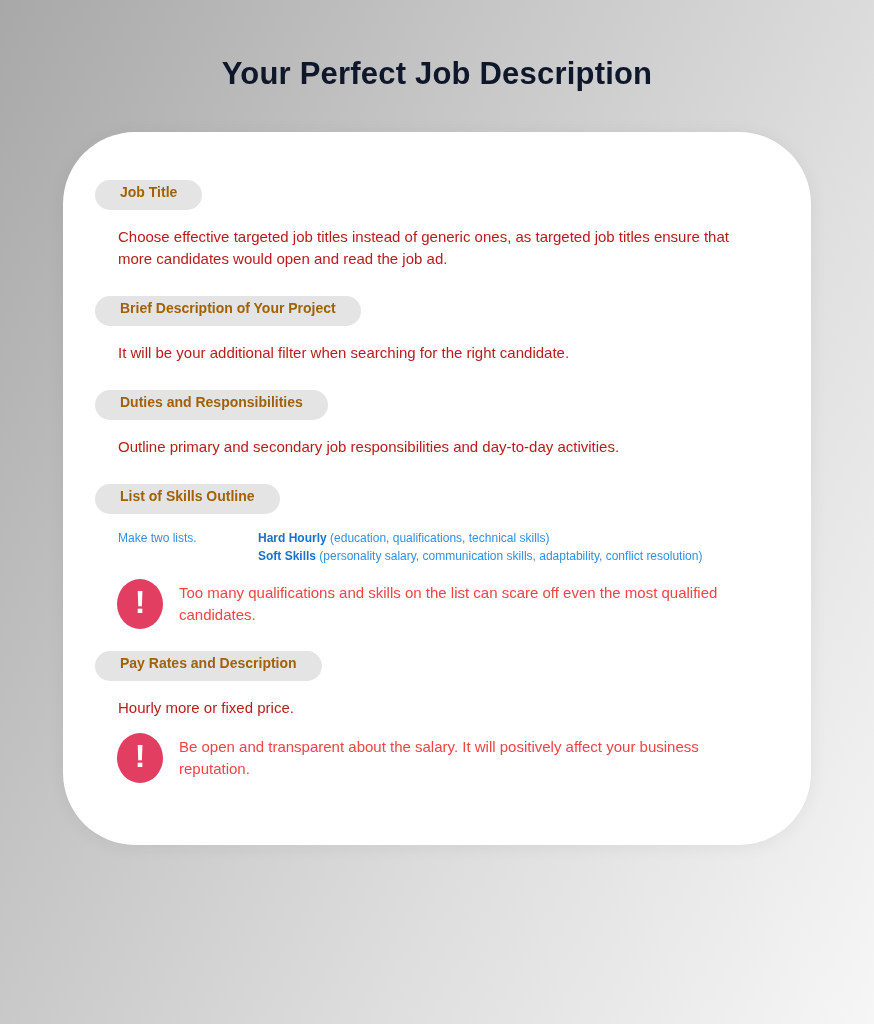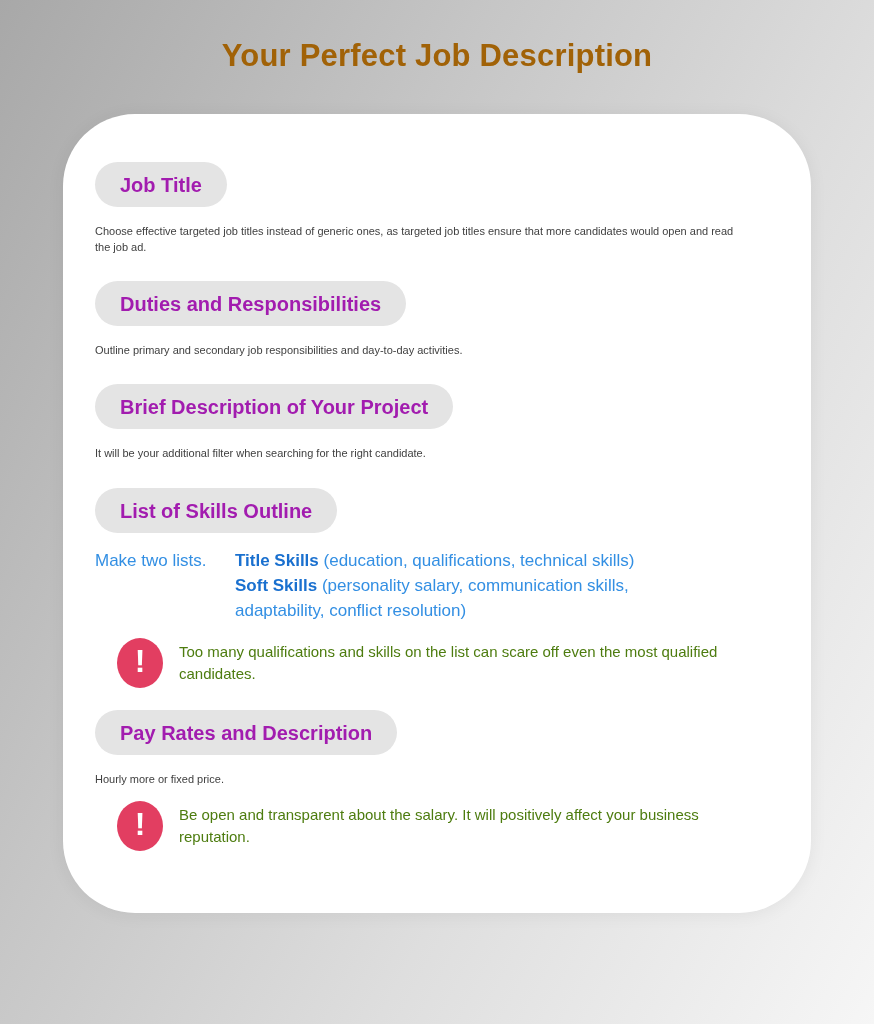--- a/index.html
+++ b/index.html
@@ -3,55 +3,57 @@
 <meta charset="utf-8">
 <style>
   * { margin: 0; padding: 0; box-sizing: border-box; }
   html, body { width: 874px; height: 1024px; overflow: hidden; }
   body {
     font-family: "Liberation Sans", sans-serif;
     background: linear-gradient(118deg, #a8a8a8 0%, #c6c6c6 35%, #dedede 65%, #f6f6f6 100%);
   }
   .page-title {
     text-align: center;
-    margin-top: 38px;
+    margin-top: 56px;
     font-size: 31px;
     font-weight: bold;
-    color: #a16207;
+    color: #0f172a;
     letter-spacing: 0.2px;
   }
   .card {
     width: 748px;
     margin: 40px auto 0 auto;
     background: #ffffff;
     border-radius: 72px;
     padding: 48px 34px 40px 32px;
     box-shadow: 0 2px 18px rgba(0,0,0,0.06);
   }
   .section { margin-bottom: 26px; }
   .section.tight { margin-bottom: 22px; }
   .pill {
     display: inline-block;
     background: #e4e4e4;
     border-radius: 26px;
-    padding: 12px 25px 10px 25px;
-    font-size: 20px;
+    padding: 4px 25px 10px 25px;
+    font-size: 14px;
     font-weight: bold;
-    color: #a21caf;
+    color: #a16207;
     margin-bottom: 16px;
   }
   .desc {
+    margin-left: 23px;
     max-width: 640px;
-    font-size: 11px;
+    font-size: 15px;
     line-height: 1.47;
-    color: #404040;
+    color: #b91c1c;
   }
   .skills-row {
     display: flex;
-    font-size: 17px;
+    margin-left: 23px;
+    font-size: 12px;
     line-height: 1.47;
     color: #338fe3;
   }
   .skills-intro { width: 140px; flex: 0 0 140px; }
   .skills-list { max-width: 468px; }
   .skill-name { font-weight: bold; color: #1a70cf; }
   .warning-row {
     display: flex;
     align-items: center;
     margin-left: 22px;
@@ -70,60 +72,60 @@
     display: flex;
     align-items: center;
     justify-content: center;
     padding-bottom: 3px;
   }
   .warning-text {
     margin-left: 16px;
     max-width: 590px;
     font-size: 15px;
     line-height: 1.47;
-    color: #4d7c0f;
+    color: #ef4444;
   }
 </style>
 </head>
 <body>
 
 <h1 class="page-title">Your Perfect Job Description</h1>
 
 <div class="card">
 
   <div class="section">
     <div class="pill">
       <span>Job Title</span>
     </div>
     <p class="desc">Choose effective targeted job titles instead of generic ones, as targeted job titles ensure that more candidates would open and read the job ad.</p>
   </div>
 
   <div class="section">
     <div class="pill">
-      <span>Duties and Responsibilities</span>
+      <span>Brief Description of Your Project</span>
     </div>
-    <p class="desc">Outline primary and secondary job responsibilities and day-to-day activities.</p>
+    <p class="desc">It will be your additional filter when searching for the right candidate.</p>
   </div>
 
   <div class="section">
     <div class="pill">
-      <span>Brief Description of Your Project</span>
+      <span>Duties and Responsibilities</span>
     </div>
-    <p class="desc">It will be your additional filter when searching for the right candidate.</p>
+    <p class="desc">Outline primary and secondary job responsibilities and day-to-day activities.</p>
   </div>
 
   <div class="section tight">
     <div class="pill">
       <span>List of Skills Outline</span>
     </div>
     <div class="skills-row">
       <div class="skills-intro">Make two lists.</div>
       <div class="skills-list">
         <div>
-          <span class="skill-name">Title Skills</span>
+          <span class="skill-name">Hard Hourly</span>
           <span>(education, qualifications, technical skills)</span>
         </div>
         <div>
           <span class="skill-name">Soft Skills</span>
           <span>(personality salary, communication skills, adaptability, conflict resolution)</span>
         </div>
       </div>
     </div>
     <div class="warning-row">
       <div class="alert-badge">!</div>

